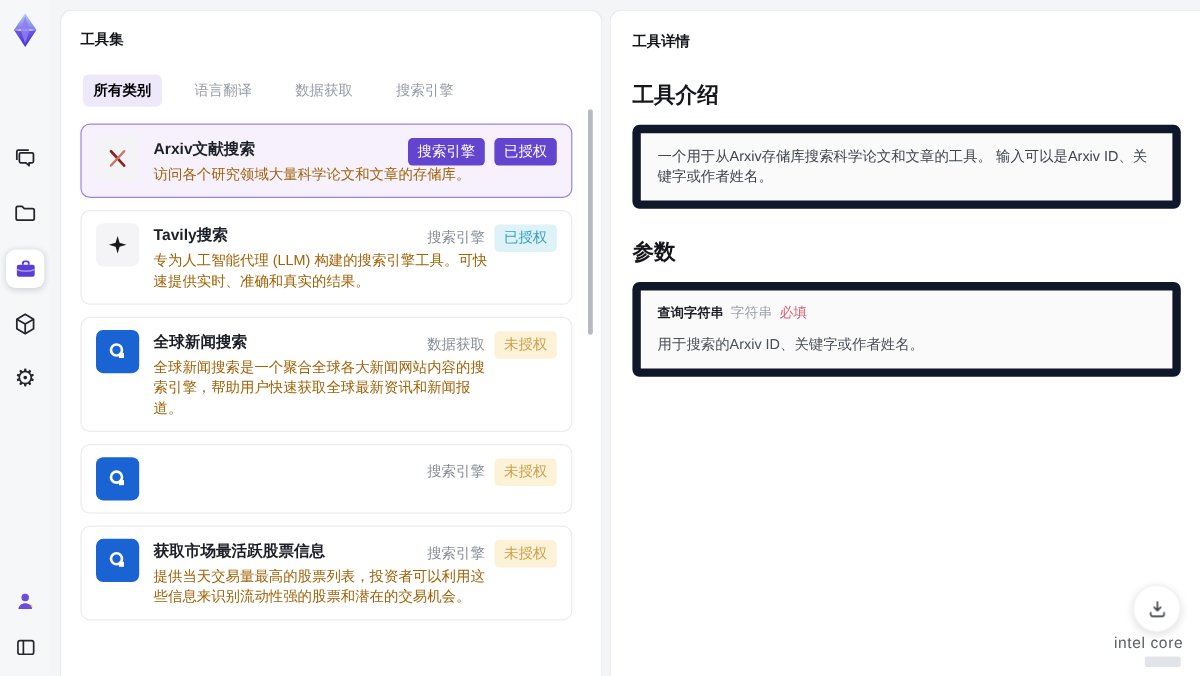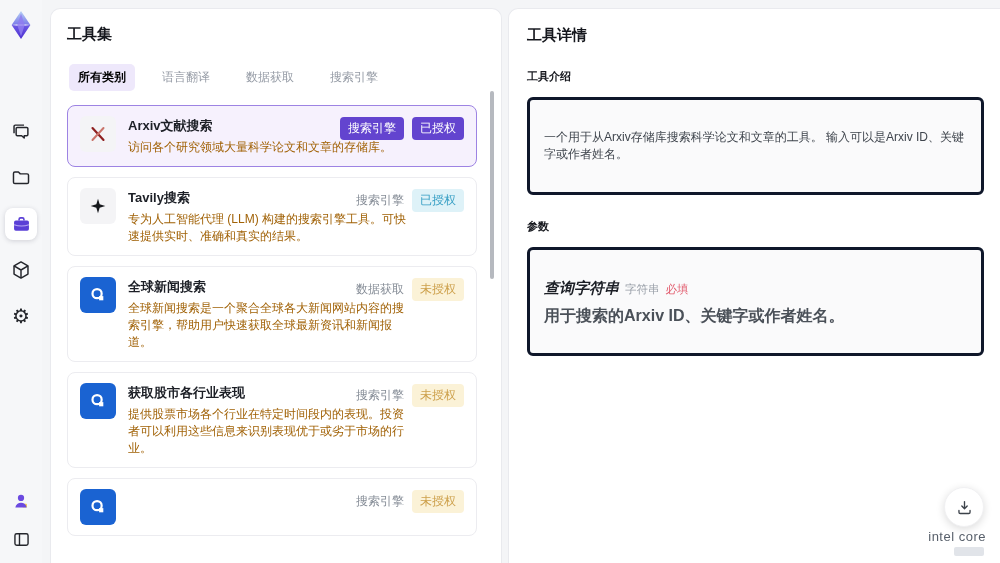--- a/index.html
+++ b/index.html
@@ -19,21 +19,21 @@
 
   
   .main { position:fixed; left:42px; top:8px; right:0; bottom:0; }
   .left-panel { position:absolute; left:8px; top:0; width:452px; height:560px;
     background:#fff; border:1px solid #e9eaee; border-bottom:none; border-radius:10px 10px 0 0;
     padding:16px 24px 0 16px; }
   .right-panel { position:absolute; left:466px; right:0; top:0; height:560px;
     background:#fff; border:1px solid #e9eaee; border-right:none; border-bottom:none;
     border-radius:10px 0 0 0; padding:17px 16px 0 18px; }
 
-  .panel-title { font-size:15px; font-weight:700; color:#15171d; }
+  .panel-title { font-size:12px; font-weight:700; color:#15171d; }
 
   
   .tabs { display:flex; gap:18px; align-items:center; margin:20px 0 14px 2px; }
   .tab { font-size:12px; color:#969ca6; padding:5px 9px; border-radius:5px; cursor:pointer; white-space:nowrap; }
   .tab.active { color:#000000; background:#eee8fb; font-weight:600; }
 
   
   .tool-list { position:relative; }
   .tool-row { display:flex; gap:12px; padding:10px 12px; border:1px solid #ececf0;
     border-radius:8px; margin-bottom:10px; background:#fff; position:relative; cursor:pointer; }
@@ -45,28 +45,28 @@
   .tool-desc { font-size:12px; color:#a16207; line-height:17px; max-width:284px; }
   .badges { position:absolute; top:11px; right:12px; display:flex; gap:8px; align-items:center; }
   .badge-purple { background:#6344cf; color:#fff; font-size:12px; padding:3px 8px; border-radius:4px; }
   .cat-text { color:#868d97; font-size:12px; }
   .auth-ok { background:#def2f8; color:#379fc4; font-size:12px; padding:3px 8px; border-radius:4px; }
   .auth-no { background:#fbf2d7; color:#cda04b; font-size:12px; padding:3px 8px; border-radius:4px; }
   .scroll-thumb { position:absolute; right:7px; top:82px; width:4px; height:188px;
     background:#b6b9bf; border-radius:2px; cursor:pointer; }
 
   
-  .section-h { font-size:11px; font-weight:700; color:#15171d; margin:24px 0 13px; }
-  .info-box { background:#fafafb; border:3px solid #0f172a; border-radius:6px;
-    padding:29px 14px; font-size:12px; color:#3f454d; line-height:17px; }
+  .section-h { font-size:18px; font-weight:700; color:#15171d; margin:24px 0 13px; }
+  .info-box { background:#fafafb; border:7px solid #0f172a; border-radius:6px;
+    padding:11px 14px; font-size:12px; color:#3f454d; line-height:17px; }
   .param-head { display:flex; align-items:baseline; }
-  .param-name { font-weight:700; font-size:15px; color:#1c1f26;font-style:italic; }
+  .param-name { font-weight:700; font-size:11px; color:#1c1f26; }
   .param-type { font-size:11.5px; color:#9aa0a9; margin-left:6px; }
   .param-req { font-size:11.5px; color:#e25c6e; margin-left:6px; }
-  .param-desc { margin-top:9px; font-size:16px; color:#4a5058;font-weight:bold; }
+  .param-desc { margin-top:9px; font-size:12px; color:#4a5058; }
 
   
   .fab { position:fixed; right:16px; bottom:36px; width:40px; height:40px; border-radius:50%;
     background:#fff; border:1px solid #f0f0f2; box-shadow:0 2px 8px rgba(0,0,0,.14);
     display:flex; align-items:center; justify-content:center; cursor:pointer; z-index:6; }
   .intel { position:fixed; right:14px; bottom:7px; text-align:center; z-index:6; }
   .intel-text { font-size:13px; color:#575f6a; letter-spacing:.5px; }
   .intel-chip { width:30px; height:9px; background:#e1e4e9; border-radius:2px; margin:2px 2px 0 auto; }
 </style>
 </head>
@@ -194,36 +194,36 @@
       <span class="auth-no">未授权</span>
     </div>
   </div>
         <div class="tool-row">
     <div class="tool-icon blue">
             <svg viewBox="0 0 24 24" width="22" height="22">
               <circle cx="11" cy="10.5" r="5" fill="none" stroke="#ffffff" stroke-width="2.4"></circle>
               <rect x="13.2" y="13.2" width="4.6" height="4.6" fill="#ffffff"></rect>
             </svg>
           </div>
-    <div class="tool-text">
-      <div class="tool-name">获取股市各行业表现</div>
-      <div class="tool-desc">提供股票市场各个行业在特定时间段内的表现。投资者可以利用这些信息来识别表现优于或劣于市场的行业。</div>
-    </div>
     <div class="badges">
       <span class="cat-text">搜索引擎</span>
       <span class="auth-no">未授权</span>
     </div>
   </div>
         <div class="tool-row">
     <div class="tool-icon blue">
             <svg viewBox="0 0 24 24" width="22" height="22">
               <circle cx="11" cy="10.5" r="5" fill="none" stroke="#ffffff" stroke-width="2.4"></circle>
               <rect x="13.2" y="13.2" width="4.6" height="4.6" fill="#ffffff"></rect>
             </svg>
           </div>
+    <div class="tool-text">
+      <div class="tool-name">获取市场最活跃股票信息</div>
+      <div class="tool-desc">提供当天交易量最高的股票列表，投资者可以利用这些信息来识别流动性强的股票和潜在的交易机会。</div>
+    </div>
     <div class="badges">
       <span class="cat-text">搜索引擎</span>
       <span class="auth-no">未授权</span>
     </div>
   </div>
       </div>
     <div class="scroll-thumb"></div>
   </section>
 
   <section class="right-panel">

